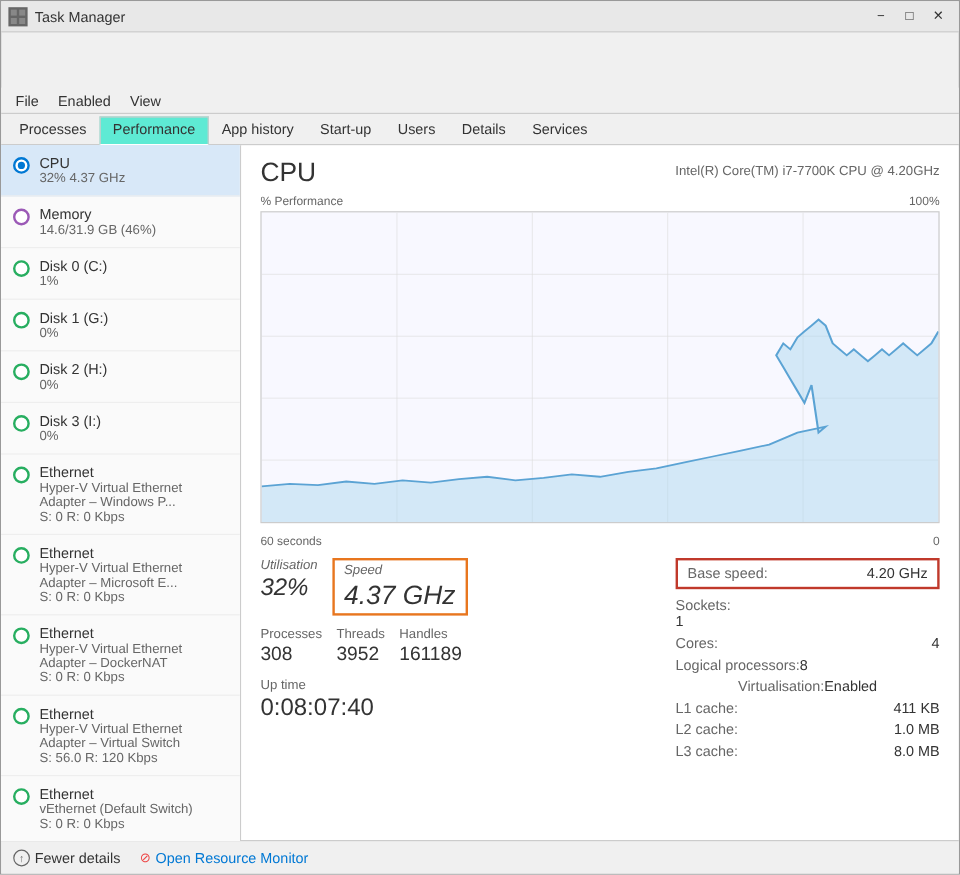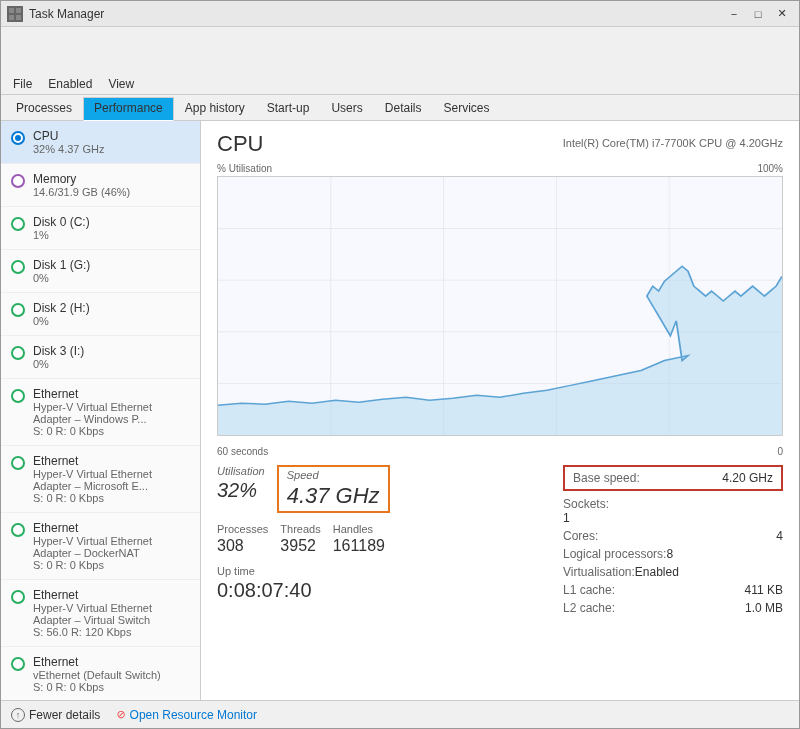--- a/index.html
+++ b/index.html
@@ -87,21 +87,21 @@
     .tab {
       padding: 3px 10px;
       cursor: pointer;
       font-size: 12px;
       color: #333;
       border: 1px solid transparent;
       border-bottom: none;
       position: relative;
     }
     .tab.active {
-      background: #0ea5e9;
+      background: #5eead4;
       border: 1px solid #ccc;
       border-bottom: 1px solid #fff;
       margin-bottom: -1px;
       z-index: 1;
     }
     .main-content {
       display: flex;
       flex: 1;
       overflow: hidden;
     }
@@ -393,21 +393,21 @@
       </div>
     </div>
 
     <div class="detail-panel">
       <div class="detail-header">
         <div class="detail-title">CPU</div>
         <div class="detail-subtitle">Intel(R) Core(TM) i7-7700K CPU @ 4.20GHz</div>
       </div>
 
       <div class="chart-label-top">
-        <span>% Utilisation</span>
+        <span>% Performance</span>
         <span>100%</span>
       </div>
 
       <div class="chart-area">
         <svg class="chart-svg" viewBox="0 0 480 260" preserveAspectRatio="none">
 
           <line x1="0" y1="52" x2="480" y2="52" class="grid-lines"></line>
           <line x1="0" y1="104" x2="480" y2="104" class="grid-lines"></line>
           <line x1="0" y1="156" x2="480" y2="156" class="grid-lines"></line>
           <line x1="0" y1="208" x2="480" y2="208" class="grid-lines"></line>
@@ -479,31 +479,35 @@
             <span class="right-stat-value">1</span>
           </div>
           <div style="display:flex; justify-content:space-between; margin-bottom:4px;">
             <span class="right-stat-label">Cores:</span>
             <span class="right-stat-value">4</span>
           </div>
           <div style="display:flex; justify-content:flex-start; margin-bottom:4px;">
             <span class="right-stat-label">Logical processors:</span>
             <span class="right-stat-value">8</span>
           </div>
-          <div style="display:flex; justify-content:flex-start; margin-bottom:4px;">
+          <div style="display:flex; justify-content:center; margin-bottom:4px;">
             <span class="right-stat-label">Virtualisation:</span>
             <span class="right-stat-value">Enabled</span>
           </div>
           <div style="display:flex; justify-content:space-between; margin-bottom:4px;">
             <span class="right-stat-label">L1 cache:</span>
             <span class="right-stat-value">411 KB</span>
           </div>
           <div style="display:flex; justify-content:space-between; margin-bottom:4px;">
             <span class="right-stat-label">L2 cache:</span>
             <span class="right-stat-value">1.0 MB</span>
+          </div>
+          <div style="display:flex; justify-content:space-between; margin-bottom:4px;">
+            <span class="right-stat-label">L3 cache:</span>
+            <span class="right-stat-value">8.0 MB</span>
           </div>
         </div>
       </div>
     </div>
   </div>
 
   <div class="footer-bar">
     <button class="footer-btn">
       <span class="icon-circle">↑</span>
       <span>Fewer details</span>

